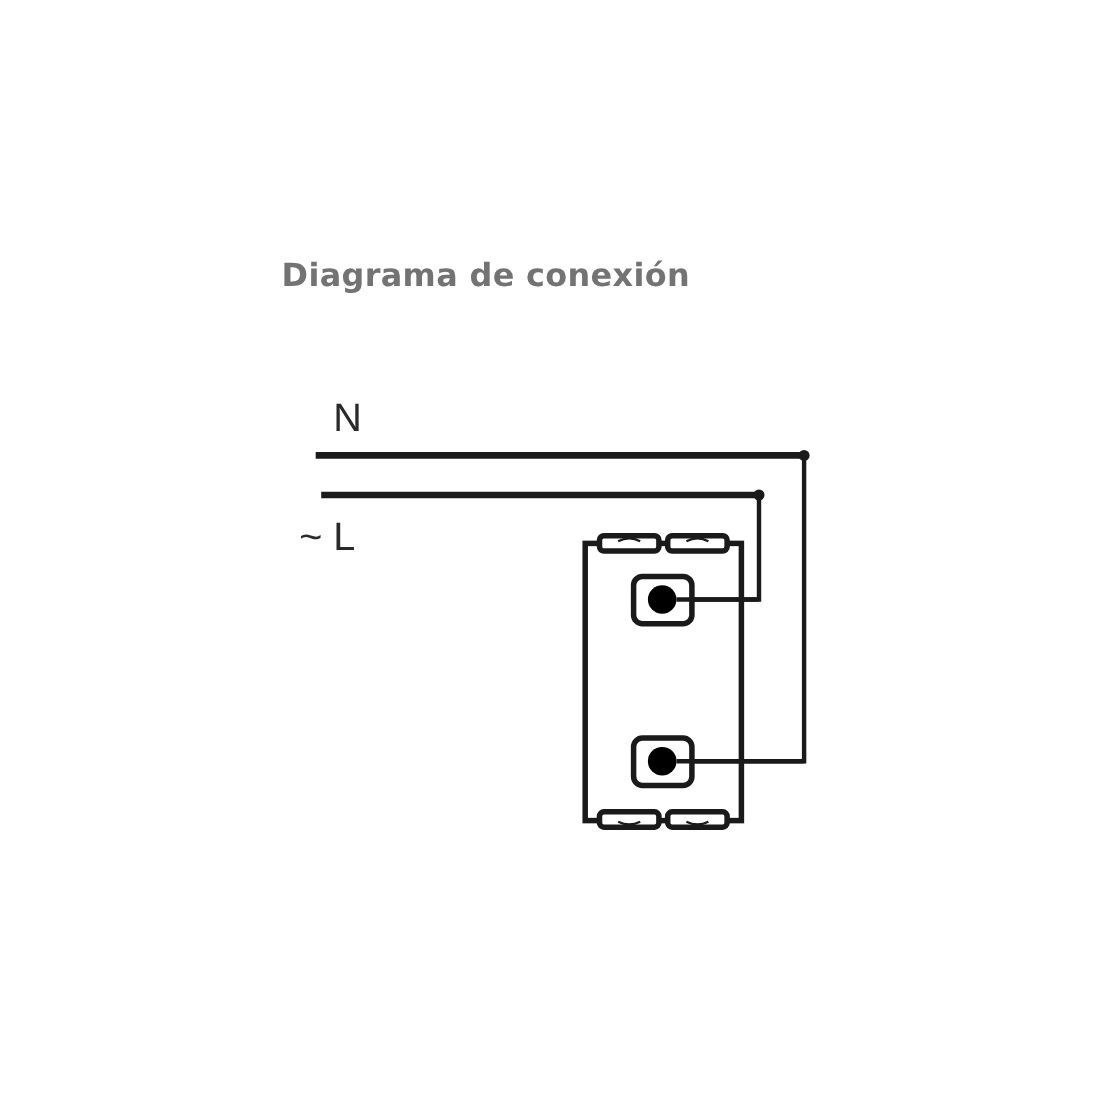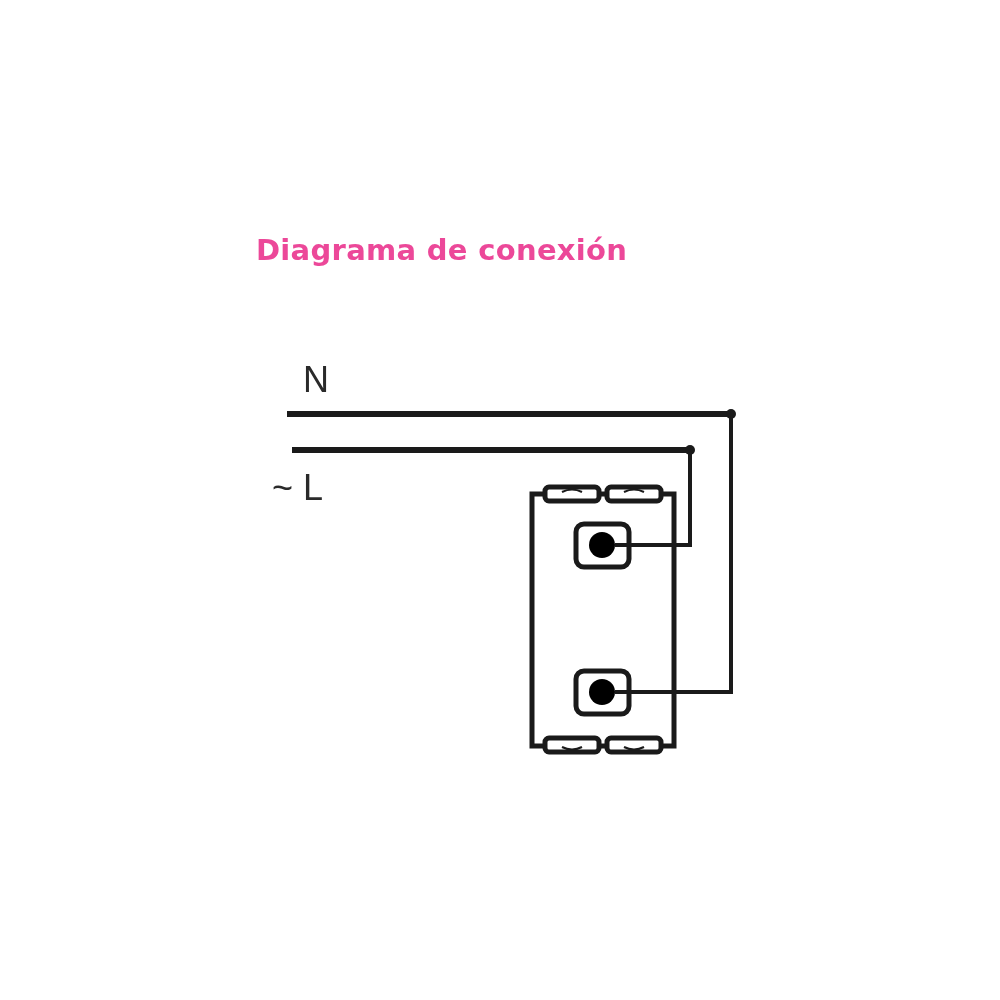--- a/index.html
+++ b/index.html
@@ -1,20 +1,20 @@
 <!DOCTYPE html>
 <html><head>
   <meta charset="utf-8">
   <style>
     html, body { margin: 0; padding: 0; background: #ffffff; }
     body { width: 1000px; height: 1000px; position: relative; overflow: hidden; }
     .title {
       position: absolute; left: 256px; top: 233px;
       font-family: "DejaVu Sans", sans-serif; font-weight: bold;
-      font-size: 29px; color: #ec4899; letter-spacing: 0.3px; white-space: nowrap;
+      font-size: 29px; color: #737373; letter-spacing: 0.3px; white-space: nowrap;
     }
     .label {
       position: absolute; font-family: "Liberation Sans", sans-serif;
       font-size: 36px; color: #2a2a2a; line-height: 1;
     }
     svg.diagram { position: absolute; left: 0; top: 0; }
   </style>
 </head>
 <body>
 

